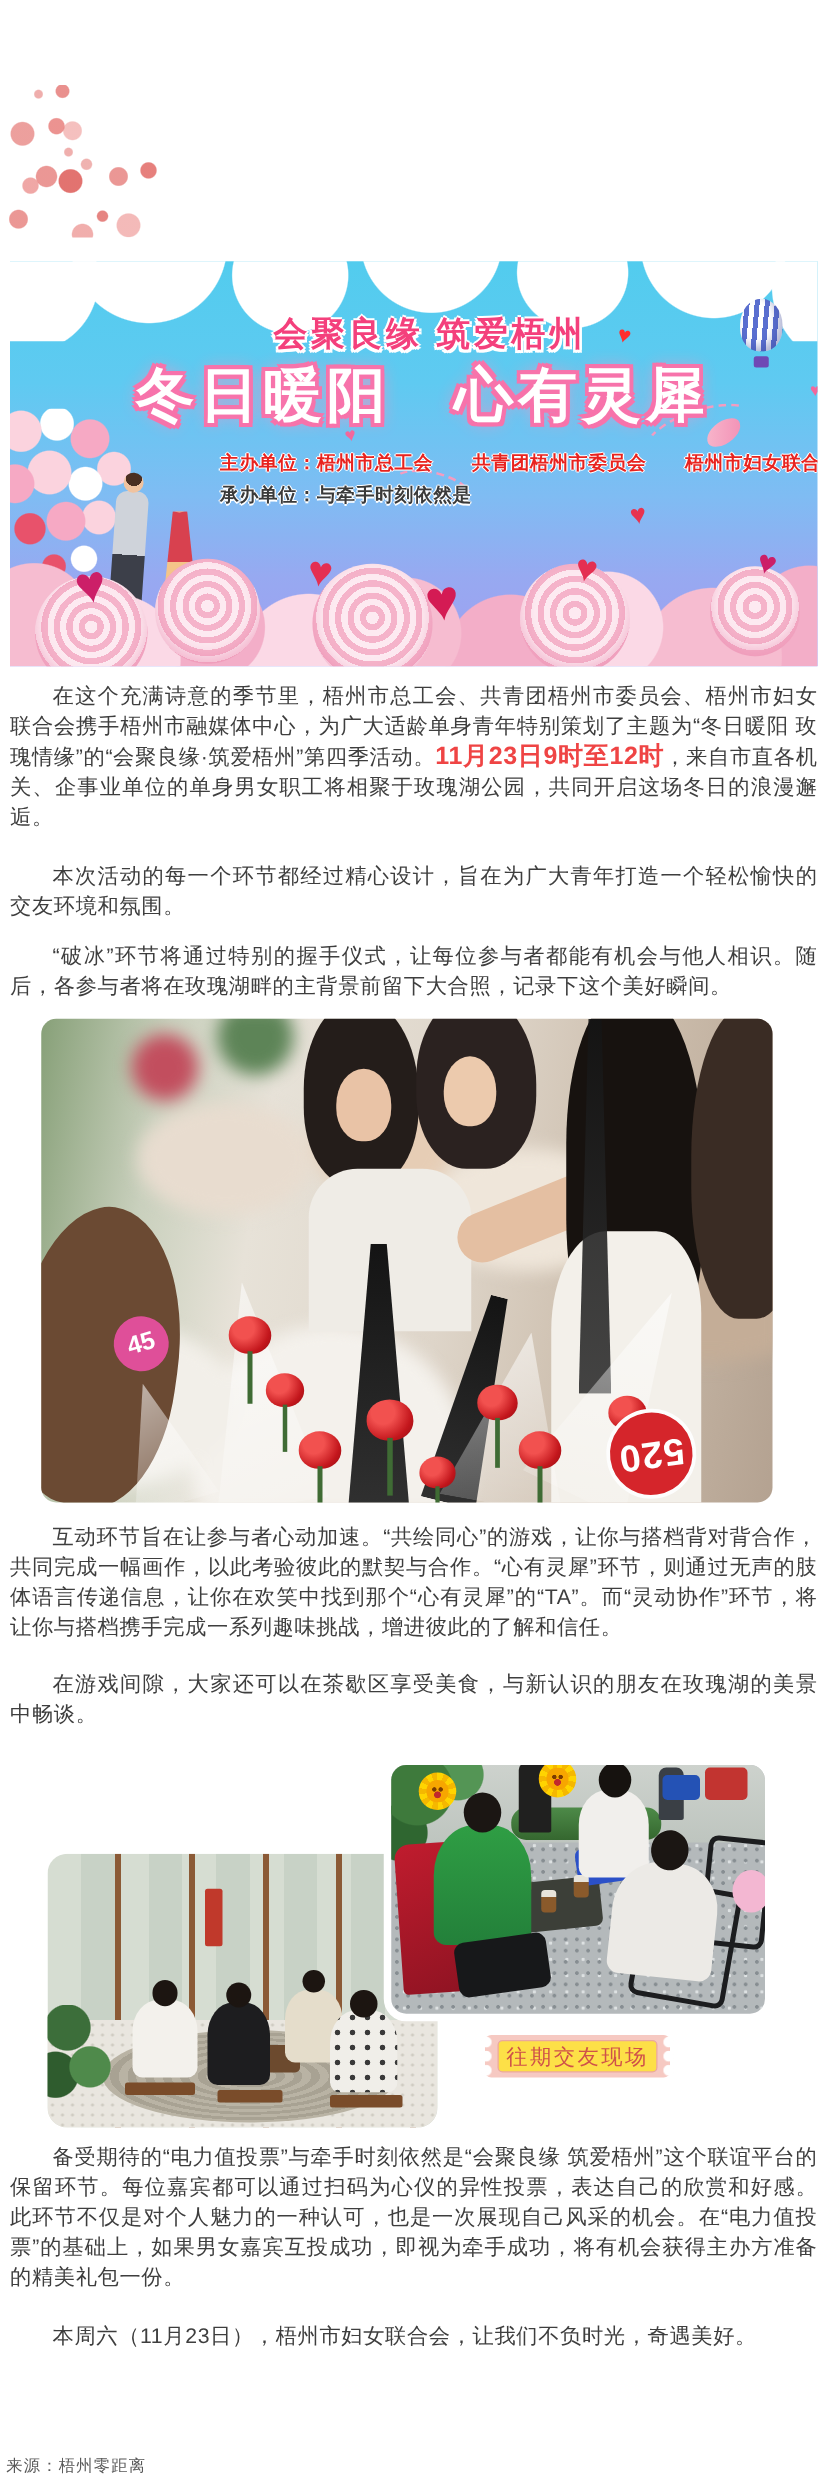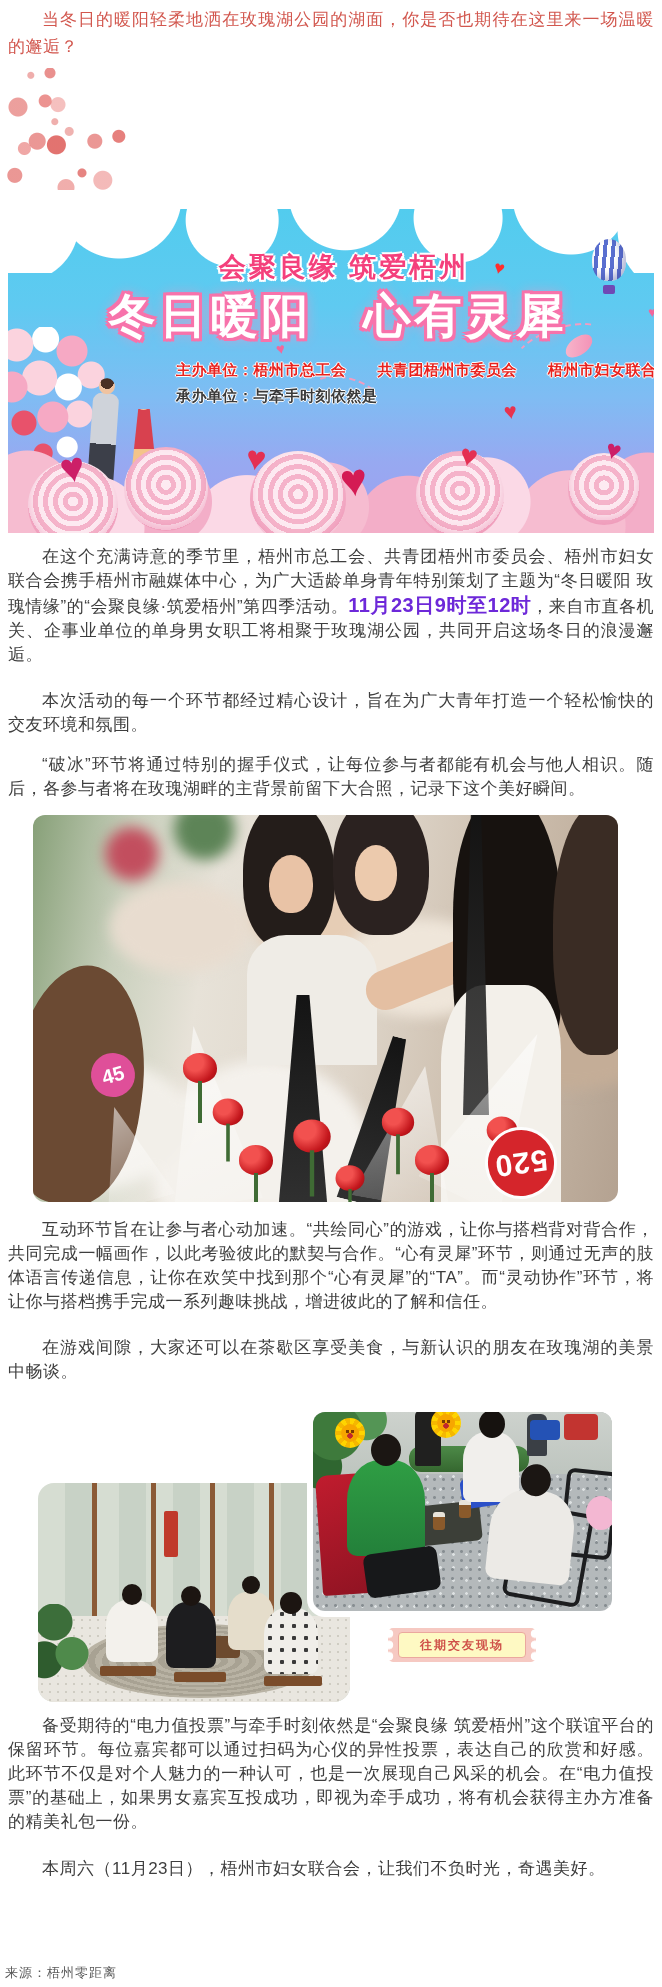--- a/index.html
+++ b/index.html
@@ -10,21 +10,21 @@
   }
   
   .para {
     position:absolute; left:8px; width:646px;
     font-size:17px; line-height:24px; color:#3e3e3e;
     text-align:justify; text-indent:2em; letter-spacing:.5px; margin:0;
   }
   .intro { top:6px; color:#d2574e; line-height:27px; }
   .p1 { top:545px; } .p2 { top:689px; } .p3 { top:753px; }
   .p4 { top:1218px; } .p5 { top:1336px; } .p6 { top:1714px; } .p7 { top:1857px; }
-  .hl { color:#6d28d9; font-weight:bold; font-size:20px; }
+  .hl { color:#ef4444; font-weight:bold; font-size:20px; }
   .source { position:absolute; left:5px; top:1964px; font-size:13px; color:#585858; letter-spacing:1px; }
 
   
   .petals { position:absolute; left:2px; top:68px; width:160px; height:122px;
     background:
       radial-gradient(circle at 18% 6%,  rgba(226,107,104,.55) 0 3px, #0000 4px),
       radial-gradient(circle at 30% 4%,  rgba(226,107,104,.75) 0 5px, #0000 6px),
       radial-gradient(circle at 10% 32%, rgba(224,96,92,.6)  0 9px, #0000 10px),
       radial-gradient(circle at 27% 27%, rgba(231,120,117,.8) 0 6px, #0000 7px),
       radial-gradient(circle at 35% 30%, rgba(238,150,148,.6) 0 7px, #0000 8px),
@@ -280,30 +280,29 @@
   .cushion { position:absolute; height:10px; background:#7a4c2a; border-radius:2px; }
   .cu1 { left:62px; bottom:26px; width:56px; } .cu2 { left:136px; bottom:20px; width:52px; } .cu3 { left:226px; bottom:16px; width:58px; }
 
   
   .event-badge { position:absolute; left:388px; top:1628px; width:148px; height:34px;
     background:#f6c9c2; border-radius:5px; z-index:4; }
   .event-badge::before, .event-badge::after { content:""; position:absolute; top:0; bottom:0; width:10px;
     background-image:radial-gradient(circle 4px at 50% 50%, #ffffff 4px, #0000 4.6px);
     background-size:10px 11.3px; background-repeat:repeat-y; }
   .event-badge::before { left:-4px; } .event-badge::after { right:-4px; }
-  .badge-inner { position:absolute; inset:4px 10px; background:#fef9c3; border:1.5px solid #eba89e; border-radius:4px;
+  .badge-inner { position:absolute; inset:4px 10px; background:#fde047; border:1.5px solid #eba89e; border-radius:4px;
     display:flex; align-items:center; justify-content:center;
-    font-size:12px; font-weight:bold; color:#cf5149; letter-spacing:2px; }
+    font-size:17px; font-weight:normal; color:#cf5149; letter-spacing:2px; }
 </style>
 </head>
 <body>
 
 <div class="page">
 
-  <p class="para intro">当冬日的暖阳轻柔地洒在玫瑰湖公园的湖面，你是否也期待在这里来一场温暖的邂逅？</p>
 
   <div class="petals"></div>
 
   <div class="banner">
     <div class="clouds-top"></div>
     <div class="hot-air-balloon"></div>
     <div class="squiggle sq1"></div>
     <div class="squiggle sq2"></div>
     <span class="bheart bh1">♥</span>
     <span class="bheart bh2">♥</span>

